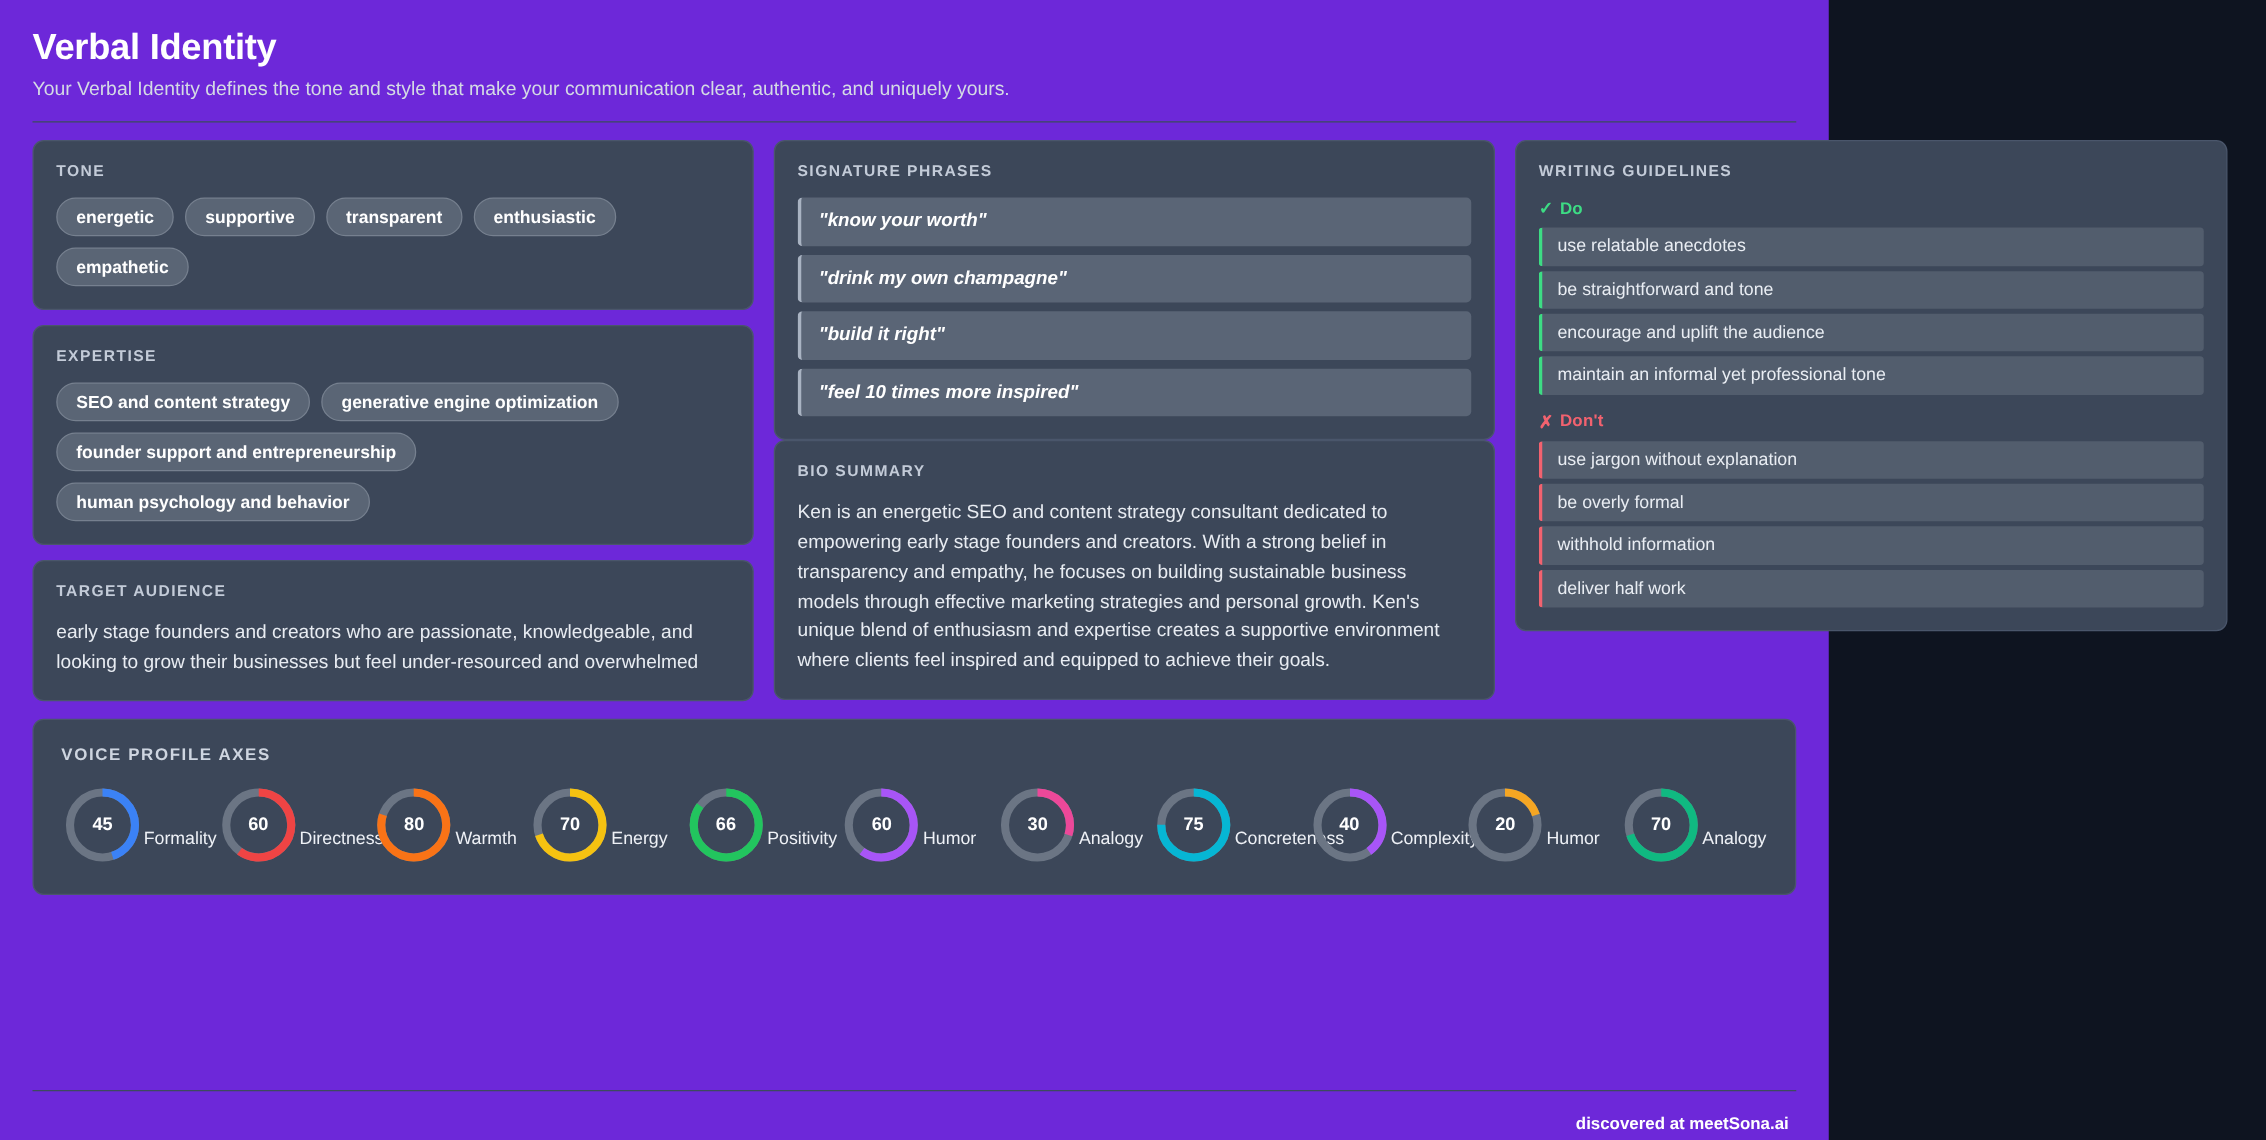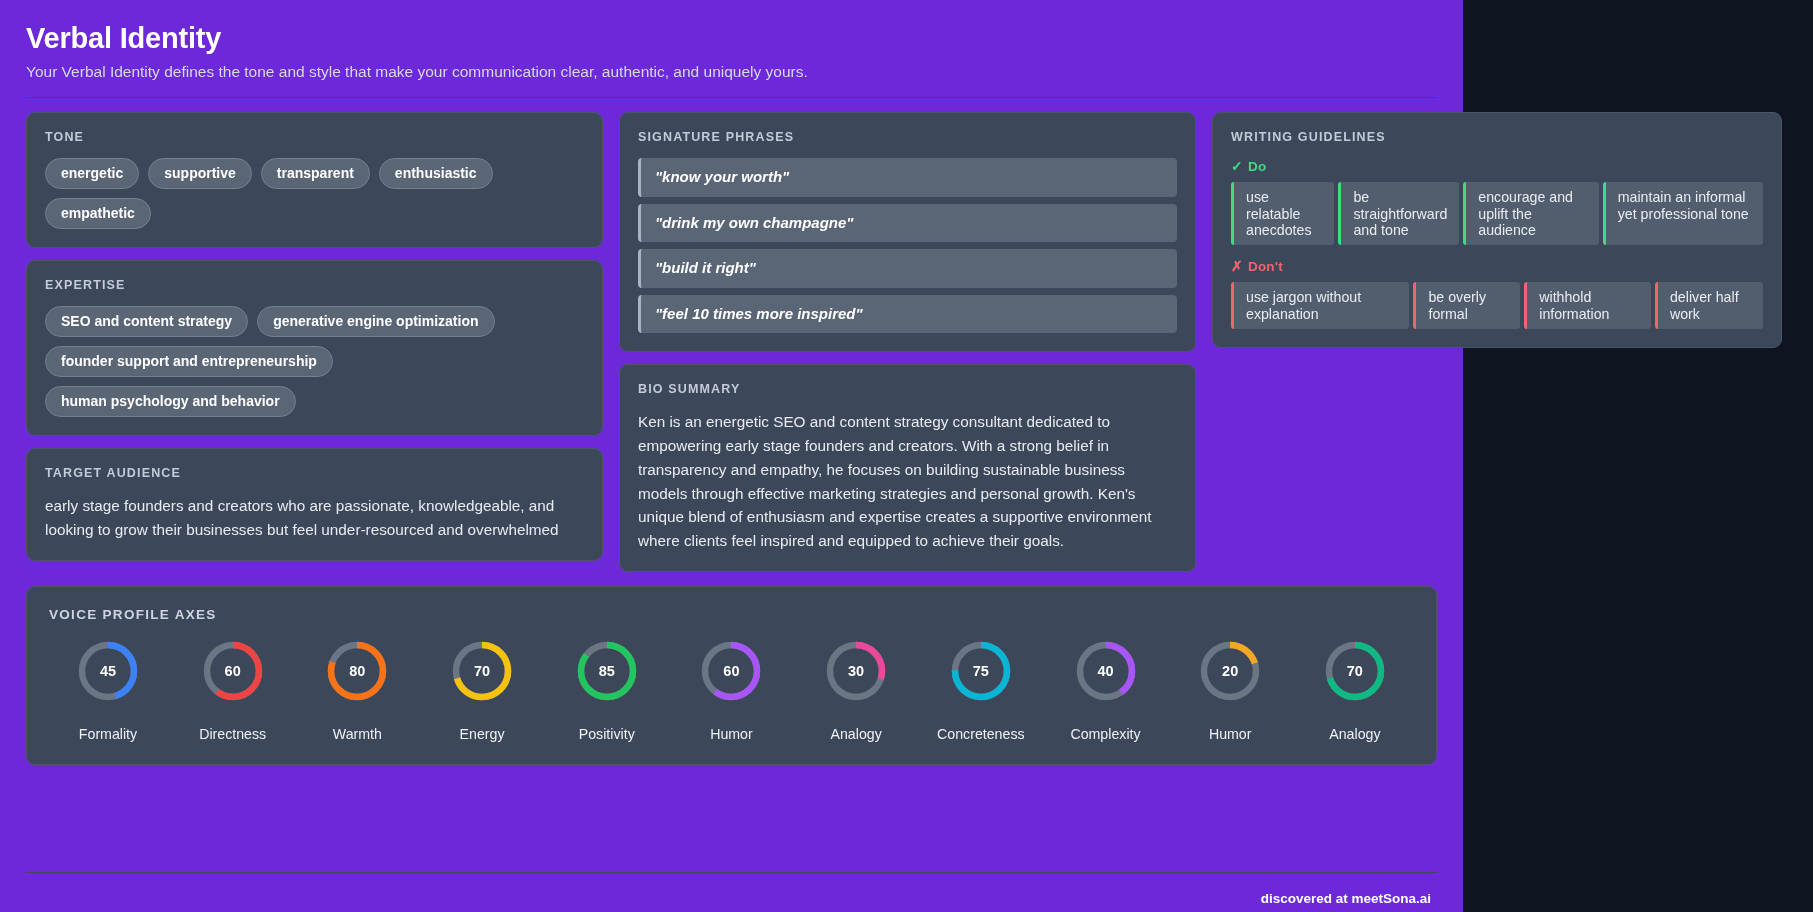--- a/index.html
+++ b/index.html
@@ -44,21 +44,21 @@
   }
 
   
   .columns {
     display: flex;
     gap: 16px;
     padding: 14px 26px 0 26px;
     align-items: flex-start;
   }
   .col-left   { width: 577px; flex: 0 0 577px; display:flex; flex-direction:column; gap:12px;}
-  .col-mid    { width: 577px; flex: 0 0 577px; display:flex; flex-direction:column; gap:12px;}
+  .col-mid    { width: 577px; flex: 0 0 577px; display:flex; flex-direction:column; }
   .col-right  { width: 570px; flex: 0 0 570px; display:flex; flex-direction:column; gap:12px;}
 
   .card {
     background: #3c4759;
     border: 1px solid #4a566b;
     border-radius: 9px;
     padding: 17px 18px 18px 18px;
   }
 
   .card-label {
@@ -116,21 +116,21 @@
     margin: 4px 0 8px 0;
     display: flex;
     align-items: center;
     gap: 5px;
     letter-spacing: 0.2px;
   }
   .guide-head.do   { color: #3ddc84; }
   .guide-head.dont { color: #f2626f; }
   .guide-head .mark { font-size: 14px; font-weight: bold; }
 
-  .guide-list { display: flex; flex-direction: row; gap: 4px; }
+  .guide-list { display: flex; flex-direction: column; gap: 4px; }
   .guide-item {
     background: #525d6d;
     border-radius: 3px;
     color: #e9edf3;
     font-size: 14.2px;
     padding: 7px 12px;
     line-height: 1.15;
   }
   .guide-item.do   { border-left: 3px solid #3ddc84; }
   .guide-item.dont { border-left: 3px solid #f2626f; }
@@ -151,21 +151,21 @@
     color: #ced5e0;
     margin-bottom: 16px;
   }
   .axes-row {
     display: flex;
     justify-content: space-between;
     align-items: flex-start;
   }
   .axis {
     display: flex;
-    flex-direction: column;
+    flex-direction: row;
     align-items: center;
     width: 118px;
   }
   .gauge {
     position: relative;
     width: 66px;
     height: 66px;
   }
   .gauge svg { display: block; transform: rotate(-90deg); }
   .gauge-val {
@@ -338,21 +338,21 @@
               <div class="gauge-val">70</div>
             </div>
             <div class="axis-name">Energy</div>
           </div>
           <div class="axis">
             <div class="gauge">
               <svg width="66" height="66" viewBox="0 0 66 66">
                 <circle cx="33" cy="33" r="26" fill="none" stroke="#6b7584" stroke-width="6.5"></circle>
                 <circle cx="33" cy="33" r="26" fill="none" stroke="#22c55e" stroke-width="6.5" stroke-linecap="butt" stroke-dasharray="138.86 24.50"></circle>
               </svg>
-              <div class="gauge-val">85</div>
+              <div class="gauge-val">66</div>
             </div>
             <div class="axis-name">Positivity</div>
           </div>
           <div class="axis">
             <div class="gauge">
               <svg width="66" height="66" viewBox="0 0 66 66">
                 <circle cx="33" cy="33" r="26" fill="none" stroke="#6b7584" stroke-width="6.5"></circle>
                 <circle cx="33" cy="33" r="26" fill="none" stroke="#a855f7" stroke-width="6.5" stroke-linecap="butt" stroke-dasharray="98.02 65.35"></circle>
               </svg>
               <div class="gauge-val">60</div>

